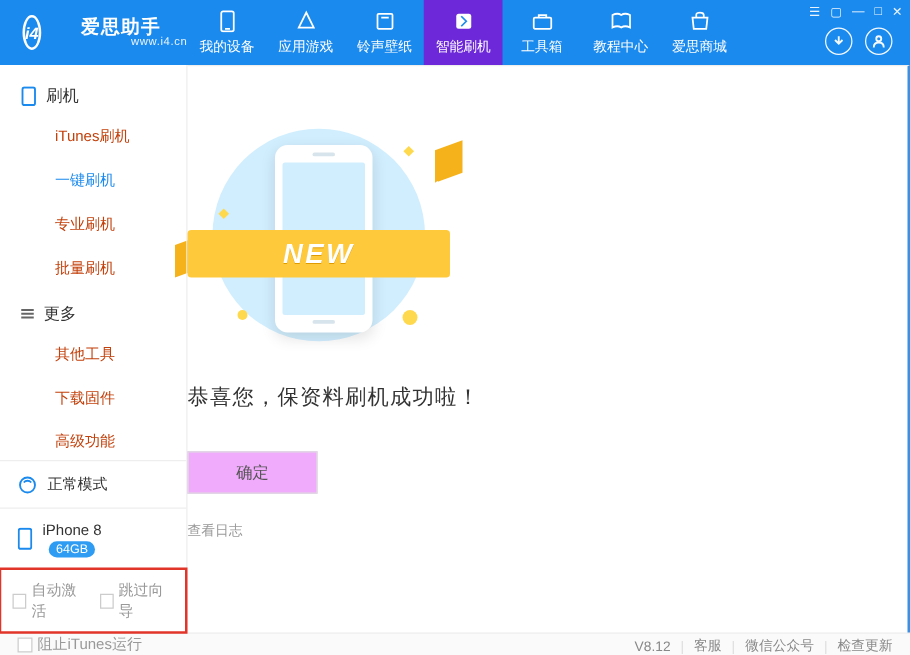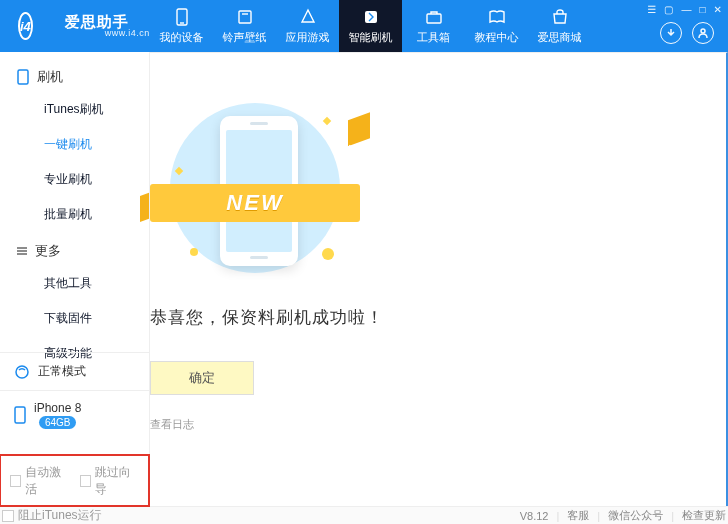--- a/index.html
+++ b/index.html
@@ -7,67 +7,67 @@
 
 .header { background: #1b8aee; height: 52px; display: flex; align-items: center; color: #fff; position: relative; }
 .logo { display: flex; align-items: center; padding: 0 14px 0 18px; width: 150px; gap: 24px; }
 .logo-icon { width: 28px; height: 28px; border: 2px solid #fff; border-radius: 50%; display: flex; align-items: center; justify-content: center; font-weight: bold; font-size: 13px; font-style: italic; }
 .logo-text { line-height: 1; margin-left: 8px; }
 .logo-text .t1 { font-size: 15px; font-weight: bold; letter-spacing: 1px; }
 .logo-text .t2 { font-size: 9px; opacity: .9; letter-spacing: .5px; margin-left: 40px; }
 
 .navs { display: flex; height: 100%; }
 .nav { width: 63px; text-align: center; height: 100%; display: flex; flex-direction: column; justify-content: center; align-items: center; font-size: 11px; cursor: pointer; }
-.nav.active { background: #0f172a; }
+.nav.active { background: #6d28d9; }
 .nav-icon { height: 18px; width: 20px; margin-bottom: 4px; display: flex; align-items: center; justify-content: center; }
 .nav-icon svg { stroke: #fff; stroke-width: 1.4; fill: none; }
 
 .win-ctrl { position: absolute; right: 6px; top: 4px; display: flex; gap: 8px; font-size: 10px; opacity: .9; }
 .win-ctrl span { cursor: pointer; }
 .header-right { position: absolute; right: 14px; bottom: 8px; display: flex; gap: 10px; }
 .circ-btn { width: 22px; height: 22px; border: 1.5px solid #fff; border-radius: 50%; display: flex; align-items: center; justify-content: center; opacity: .95; cursor: pointer; }
 .circ-btn svg { stroke: #fff; stroke-width: 1.5; fill: none; }
 
 .container { display: flex; height: 454px; }
 .sidebar { width: 150px; border-right: 1px solid #eee; padding-top: 6px; position: relative; }
 .side-sec { padding: 10px 16px 6px; font-size: 13px; color: #333; display: flex; align-items: center; gap: 7px; }
 .side-sec svg { stroke: #1b8aee; stroke-width: 1.5; fill: none; }
 .side-sec.more svg { stroke: #666; }
-.side-item { padding: 9px 16px 9px 44px; font-size: 12px; color: #0f172a; cursor: pointer; }
+.side-item { padding: 9px 16px 9px 44px; font-size: 12px; color: #c2410c; cursor: pointer; }
 .side-item.active { color: #1b8aee; }
 
 .side-bottom { position: absolute; bottom: 0; left: 0; right: 0; }
 .mode-box, .device-box { border-top: 1px solid #eee; padding: 10px 14px; display: flex; align-items: center; gap: 8px; text-align: center; }
 .mode-box svg, .device-box svg { stroke: #1b8aee; stroke-width: 1.5; fill: none; }
 .badge { background: #2f9cf3; color: #fff; font-size: 10px; padding: 1px 6px; border-radius: 8px; }
-.opt-row { border-top: 1px solid #eee; padding: 8px 10px; display: flex; gap: 10px; align-items: center; margin-top: 16px; }
+.opt-row { border-top: 1px solid #eee; padding: 8px 10px; display: flex; gap: 10px; align-items: center; }
 .opt-row.marked { outline: 2px solid #e2352a; outline-offset: -1px; }
 .cb { display: flex; align-items: center; gap: 4px; color: #999; font-size: 12px; cursor: pointer; }
 .cb .box { width: 12px; height: 12px; border: 1px solid #ccc; background: #fff; }
 
 .main { flex: 1; display: flex; flex-direction: column; align-items: flex-start; justify-content: center; position: relative; border-right: 2px solid #3b90e2; border-top: 1px solid #eee; }
 
 .illus { width: 210px; height: 180px; position: relative; margin-top: -30px; }
 .cir-bg { width: 170px; height: 170px; background: #d1eefe; border-radius: 50%; position: absolute; left: 20px; top: 5px; }
 .glow { position: absolute; background: #fff; transform: rotate(45deg); }
 .spark { position: absolute; width: 6px; height: 6px; background: #ffd94d; transform: rotate(45deg); }
 .phone { position: absolute; left: 70px; top: 18px; width: 78px; height: 150px; background: #fff; border-radius: 10px; box-shadow: 0 4px 12px rgba(0,0,0,.12); }
 .phone:before { content: ""; position: absolute; left: 6px; right: 6px; top: 14px; bottom: 14px; background: #d1eefe; border-radius: 2px; }
 .phone:after { content: ""; position: absolute; left: 50%; top: 6px; width: 18px; height: 3px; background: #d8e4ec; border-radius: 2px; transform: translateX(-50%); box-shadow: 0 134px 0 0 #d8e4ec; }
 .ribbon { position: absolute; left: -10px; top: 80px; width: 230px; height: 50px; display: flex; align-items: center; justify-content: center; }
 .ribbon:before { content: ""; position: absolute; left: 10px; right: 10px; top: 6px; bottom: 6px; background: #ffc93c; border-radius: 3px; }
 .ribbon:after { content: ""; position: absolute; left: 0; top: 14px; width: 22px; height: 26px; background: #f5b21a; transform: skewY(-20deg); z-index: -1; box-shadow: 208px 0 0 #f5b21a; }
 .ribbon-text { position: relative; font-weight: bold; font-size: 22px; color: #fff; letter-spacing: 2px; font-style: italic; text-shadow: 0 1px 0 #e09b00; }
 .dot { position: absolute; border-radius: 50%; background: #ffd94d; }
 
 .msg { font-size: 17px; color: #333; margin-top: 28px; letter-spacing: 1px; }
-.btn-ok { margin-top: 32px; padding: 7px 38px; border: 1px solid #ddd; background: #fef9c3; font-size: 13px; color: #555; cursor: pointer; }
+.btn-ok { margin-top: 32px; padding: 7px 38px; border: 1px solid #ddd; background: #f0abfc; font-size: 13px; color: #555; cursor: pointer; }
 .log-link { margin-top: 22px; font-size: 11px; color: #999; cursor: pointer; }
 
-.footer { height: 18px; background: #fafafa; border-top: 1px solid #eee; display: flex; align-items: center; padding: 0 2px; font-size: 11px; color: #888; }
+.footer { height: 18px; background: #fafafa; border-top: 1px solid #eee; display: flex; align-items: flex-end; padding: 0 14px; font-size: 11px; color: #888; }
 .footer .spacer { flex: 1; }
 .footer .sep { margin: 0 8px; color: #ddd; }
 .footer .link { cursor: pointer; }
 </style>
 </head>
 <body>
 
 <div class="header">
   <div class="logo">
     <div class="logo-icon">i4</div>
@@ -81,34 +81,34 @@
       <span class="nav-icon">
           <svg width="14" height="18" viewBox="0 0 14 18">
             <rect x="2" y="1" width="10" height="16" rx="1.5"></rect>
             <line x1="5" y1="15" x2="9" y2="15"></line>
           </svg>
         </span>
       <span>我的设备</span>
     </div>
     <div class="nav">
       <span class="nav-icon">
+          <svg width="18" height="18" viewBox="0 0 18 18">
+            <path d="M9 2 L15 14 L3 14 Z"></path>
+          </svg>
+        </span>
+      <span>应用游戏</span>
+    </div>
+    <div class="nav">
+      <span class="nav-icon">
           <svg width="18" height="16" viewBox="0 0 18 16">
             <rect x="3" y="2" width="12" height="12" rx="1"></rect>
             <path d="M6 5 L12 5"></path>
           </svg>
         </span>
       <span>铃声壁纸</span>
-    </div>
-    <div class="nav">
-      <span class="nav-icon">
-          <svg width="18" height="18" viewBox="0 0 18 18">
-            <path d="M9 2 L15 14 L3 14 Z"></path>
-          </svg>
-        </span>
-      <span>应用游戏</span>
     </div>
     <div class="nav active">
       <span class="nav-icon">
           <svg width="18" height="16" viewBox="0 0 18 16">
             <rect x="3" y="2" width="12" height="12" rx="2" fill="#fff" stroke="none"></rect>
             <path d="M7 4 L11 8 L7 12" stroke="#1b8aee"></path>
           </svg>
         </span>
       <span>智能刷机</span>
     </div>

